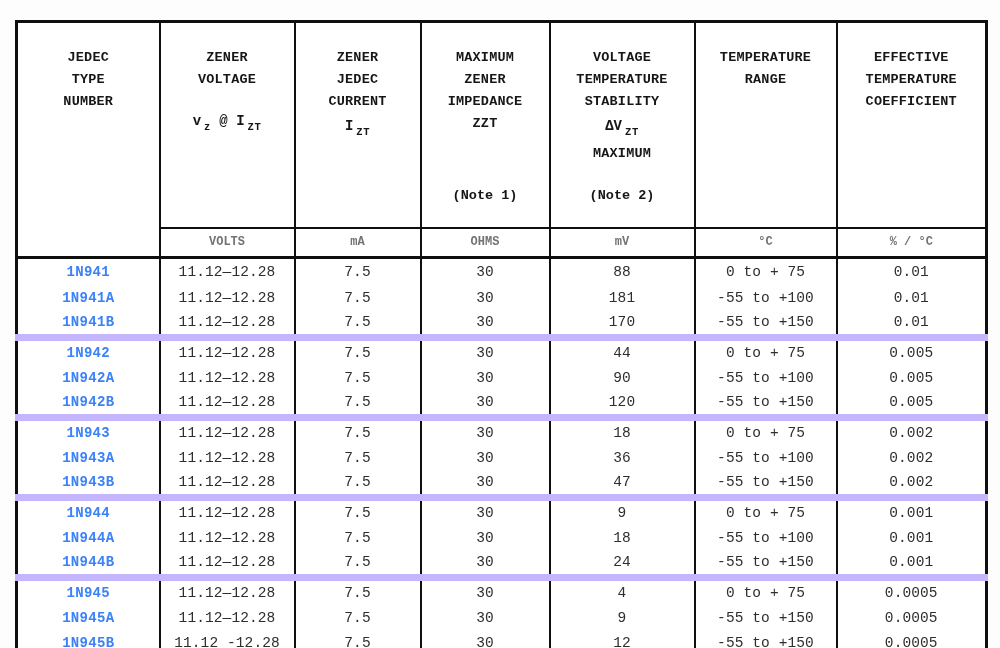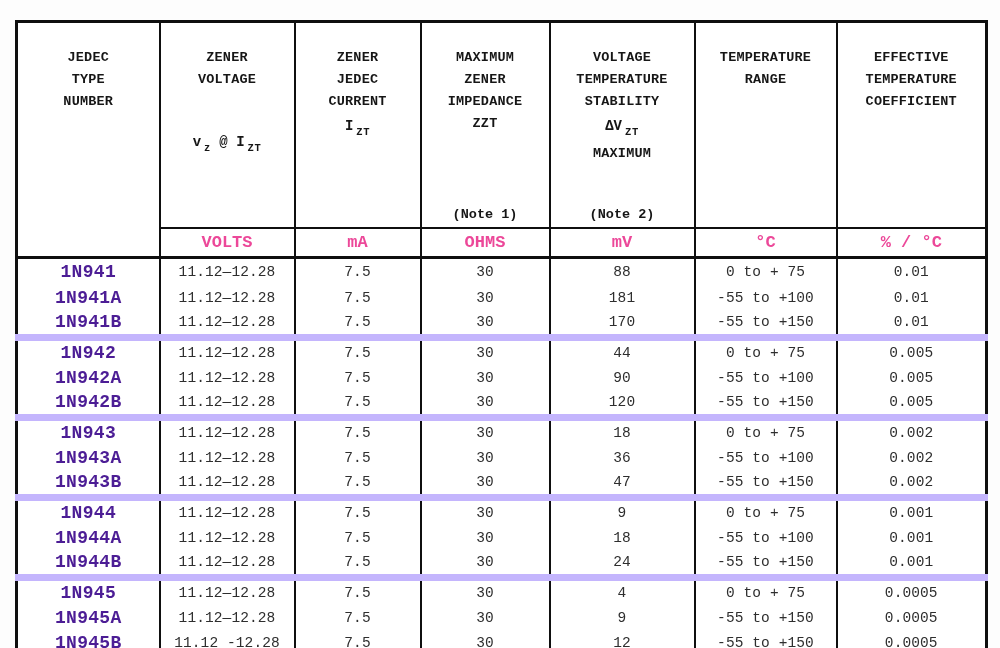--- a/index.html
+++ b/index.html
@@ -30,46 +30,46 @@
   
   thead tr.titles { height: 180px; }
   thead th { vertical-align: top; font-weight: bold; background: #fff; }
   .hcell {
     display: flex; flex-direction: column; align-items: center;
     height: 204px; box-sizing: border-box; padding-top: 24px;
   }
   .hcell-jedec { height: auto; }
   .hl { font-size: 13.5px; line-height: 22px; font-weight: bold; letter-spacing: 0.2px; color: #161616; }
   .sym { font-size: 14px; font-weight: bold; line-height: 22px; color: #161616; }
-  .sym-gap { margin-top: 40px; }
+  .sym-gap { margin-top: 19px; }
   .sym-close { margin-top: 2px; }
   .sb { font-size: 10.5px; font-weight: bold; vertical-align: -5px; margin-left: 3px; letter-spacing: 0.6px; }
-  .note { margin-top: auto; padding-bottom: 5px; font-size: 13.5px; font-weight: bold; color: #161616; }
+  .note { margin-top: auto; padding-bottom: 24px; font-size: 13.5px; font-weight: bold; color: #161616; }
 
   thead tr.units { height: 29px; }
   thead tr.units th {
     vertical-align: middle;
     border-top: 2px solid #0f0f0f;
     border-bottom: 3px solid #0f0f0f;
-    font-size: 17px; font-weight: bold; color: #ec4899; margin-top: 40px;
+    font-size: 12px; font-weight: bold; color: #737373; margin-top: 40px;
   }
   thead th.jedec-span { border-bottom: 3px solid #0f0f0f; }
 
   
   tbody.grp { border-top: 7px solid #c4b5fd; }
   tbody.grp:first-of-type { border-top: 0; }
   tbody.grp tr { height: 26px; }
   tbody.grp tr:first-child { height: 28px; }
   tbody.grp td {
     border-top: 0; border-bottom: 0;
     vertical-align: middle;
     font-size: 14.5px; color: #2e2e2e;
     letter-spacing: 0.1px;
   }
-  tbody.grp td.type { font-weight: bold; color: #4c1d95; font-size: 18px; letter-spacing: 0.3px; text-align: center; }
+  tbody.grp td.type { font-weight: bold; color: #3b82f6; font-size: 14px; letter-spacing: 0.3px; text-align: center; }
 </style>
 </head>
 <body>
 
 <div class="page">
   <table class="spec">
     <colgroup>
       <col style="width:143px">
         <col style="width:135px">
         <col style="width:126px">

